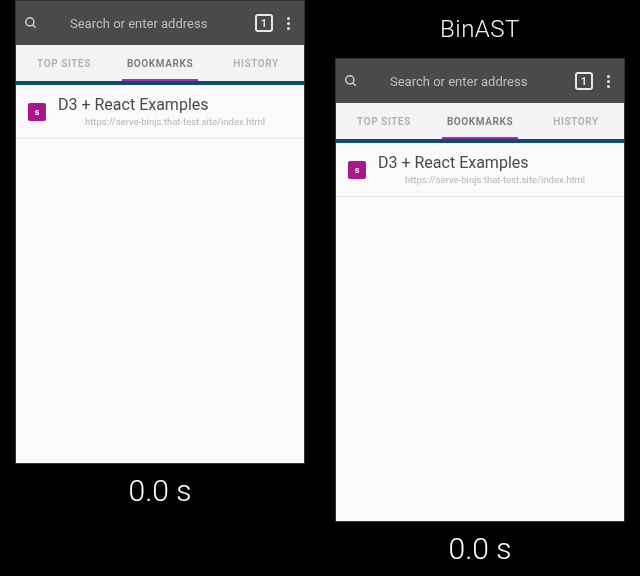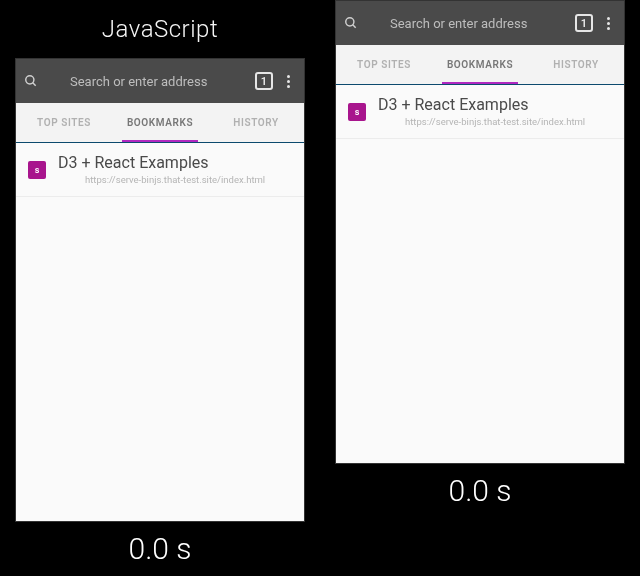--- a/index.html
+++ b/index.html
@@ -91,21 +91,21 @@
   }
   .menu-dots span {
     width: 3px;
     height: 3px;
     background: #e6e6e6;
     border-radius: 50%;
   }
   
   .tabs {
     background: #f3f3f3;
-    border-bottom: 1px solid #0c4a6e;
+    border-bottom: 4px solid #0c4a6e;
     height: 40px;
     display: flex;
   }
   .tab {
     flex: 1;
     display: flex;
     align-items: center;
     justify-content: center;
     font-size: 10px;
     font-weight: 600;
@@ -176,21 +176,20 @@
     line-height: 54px;
     text-align: center;
   }
 </style>
 </head>
 <body>
 
 <div class="container">
 
   <div class="pane">
-    <div class="pane-title">JavaScript</div>
 
     <div class="phone">
       <div class="topbar">
         <div class="search-area">
           <span class="search-icon">
             <svg width="14" height="14" viewBox="0 0 24 24" fill="none" stroke="#cfcfcf" stroke-width="2.5">
                 <circle cx="10" cy="10" r="7"></circle>
                 <line x1="20" y1="20" x2="15" y2="15"></line>
               </svg>
           </span>
@@ -230,20 +229,21 @@
         </div>
       </div>
 
       <div class="content-fill"></div>
     </div>
 
     <div class="timer">0.0 s</div>
   </div>
 
   <div class="pane">
+    <div class="pane-title">BinAST</div>
 
     <div class="phone">
       <div class="topbar">
         <div class="search-area">
           <span class="search-icon">
             <svg width="14" height="14" viewBox="0 0 24 24" fill="none" stroke="#cfcfcf" stroke-width="2.5">
                 <circle cx="10" cy="10" r="7"></circle>
                 <line x1="20" y1="20" x2="15" y2="15"></line>
               </svg>
           </span>

